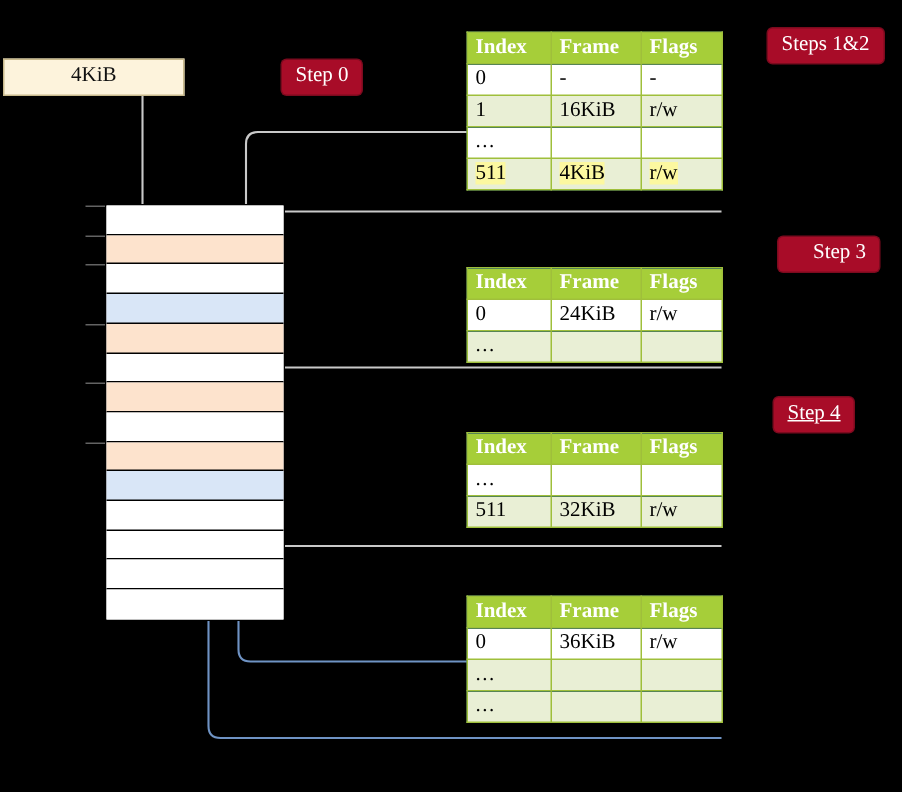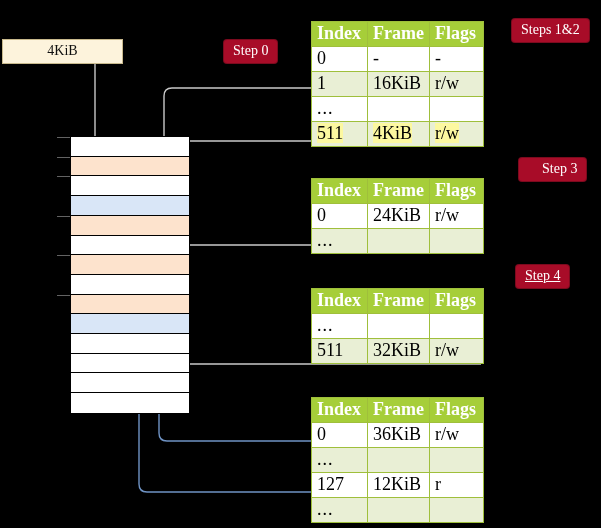--- a/index.html
+++ b/index.html
@@ -84,21 +84,21 @@
     height: 0;
     border-top: 1px solid #636363;
   }
 
   
   .ptable {
     position: absolute;
     border-collapse: collapse;
     background: #0c4a6e;
     font-family: "Liberation Serif", "DejaVu Serif", serif;
-    font-size: 18px;
+    font-size: 14px;
     table-layout: fixed;
   }
   .ptable th, .ptable td {
     border: 1px solid #9fbf3b;
     padding: 1px 5px 2px 5px;
     text-align: left;
     height: 21px;
     box-sizing: border-box;
     overflow: hidden;
     white-space: nowrap;
@@ -267,34 +267,29 @@
           <tr class="plain">
             <td class="c-index"><span>0</span></td>
             <td class="c-frame"><span>36KiB</span></td>
             <td class="c-flags"><span>r/w</span></td>
           </tr>
           <tr class="alt">
             <td class="c-index dots"><span>...</span></td>
             <td class="c-frame"><span></span></td>
             <td class="c-flags"><span></span></td>
           </tr>
-          <tr class="plain">
-            <td class="c-index"><span>127</span></td>
-            <td class="c-frame"><span>12KiB</span></td>
-            <td class="c-flags"><span>r</span></td>
-          </tr>
           <tr class="alt">
             <td class="c-index dots"><span>...</span></td>
             <td class="c-frame"><span></span></td>
             <td class="c-flags"><span></span></td>
           </tr>
         </tbody>
       </table>
     </div>
 
   <div id="badges-host">
-      <div class="badge" style="left: 188px; top: 40px; margin-left: 36px;">Step 0</div>
+      <div class="badge" style="left: 188px; top: 40px;">Step 0</div>
       <div class="badge" style="left: 512px; top: 19px;">Steps 1&amp;2</div>
       <div class="badge" style="left: 519px; top: 158px; padding-left: 23px;">Step 3</div>
       <div class="badge" style="left: 516px; top: 265px; text-decoration: underline;">Step 4</div>
     </div>
 
 </div>
 
 </body></html>

